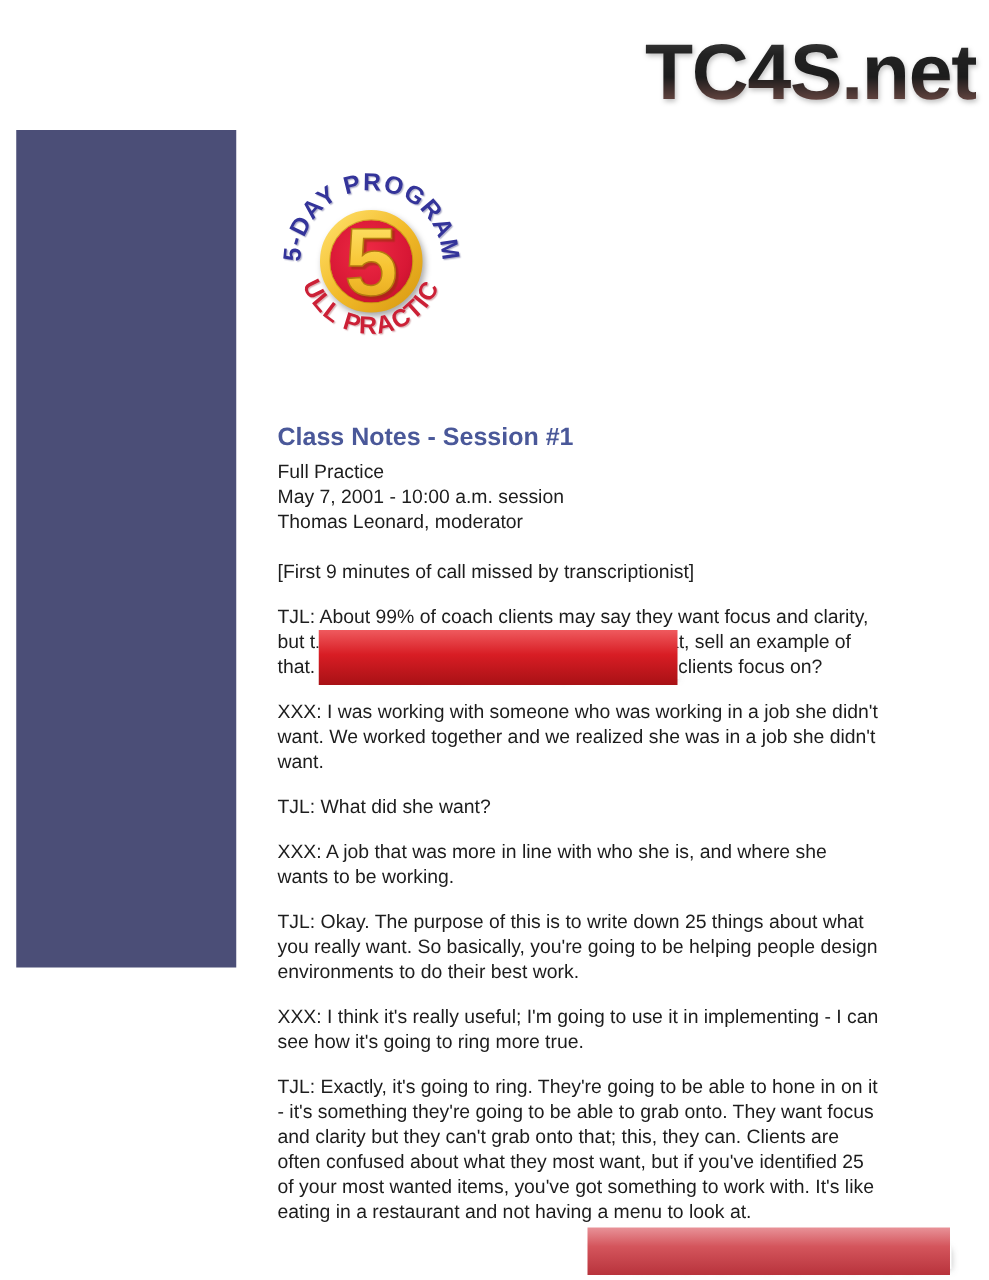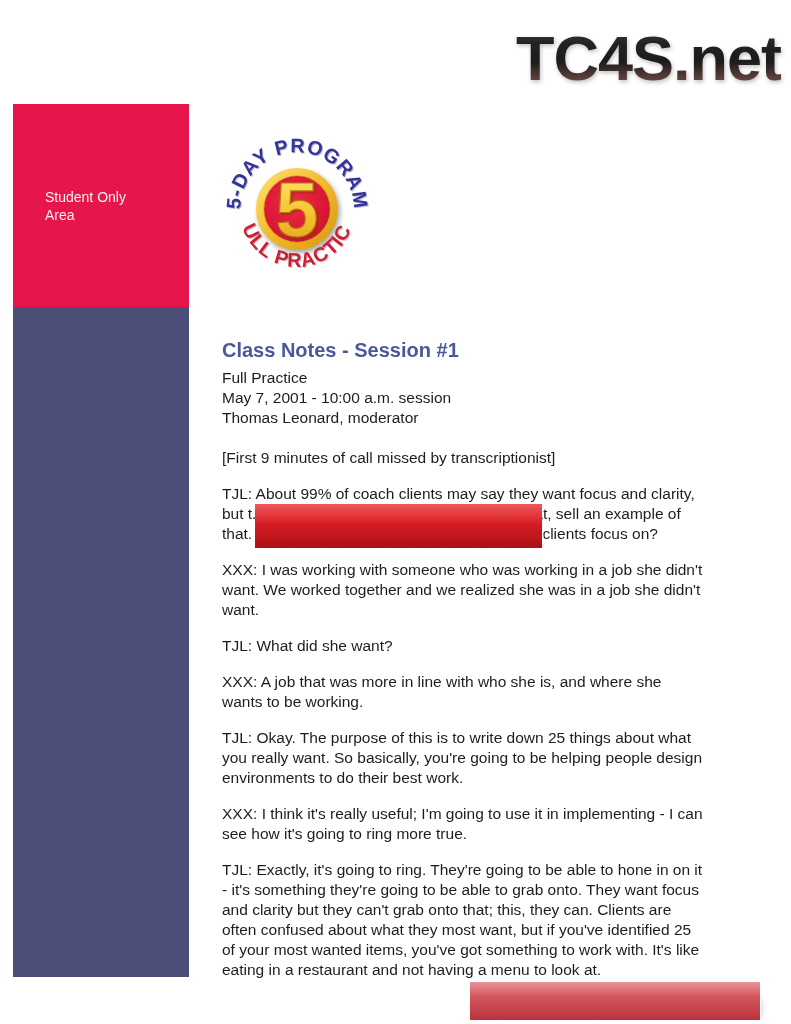--- a/index.html
+++ b/index.html
@@ -73,24 +73,20 @@
   .wm-traders .fill{
     background:linear-gradient(180deg,#e89298 0%,#d4555c 40%,#b8333c 100%);
   }
 </style>
 </head>
 <body>
 
 <div class="site-logo">TC4S.net</div>
 
 <div class="sidebar">
-  <div class="sidebar-red">
-    <div class="label">Student Only
-Area</div>
-  </div>
   <div class="sidebar-blue"></div>
 </div>
 
 <svg class="badge" viewBox="0 0 150 150">
   <defs>
     <radialGradient id="faceGrad" cx="45%" cy="40%" r="65%">
       <stop offset="0%" stop-color="#ee2a44"></stop>
       <stop offset="70%" stop-color="#d81735"></stop>
       <stop offset="100%" stop-color="#c01029"></stop>
     </radialGradient>

